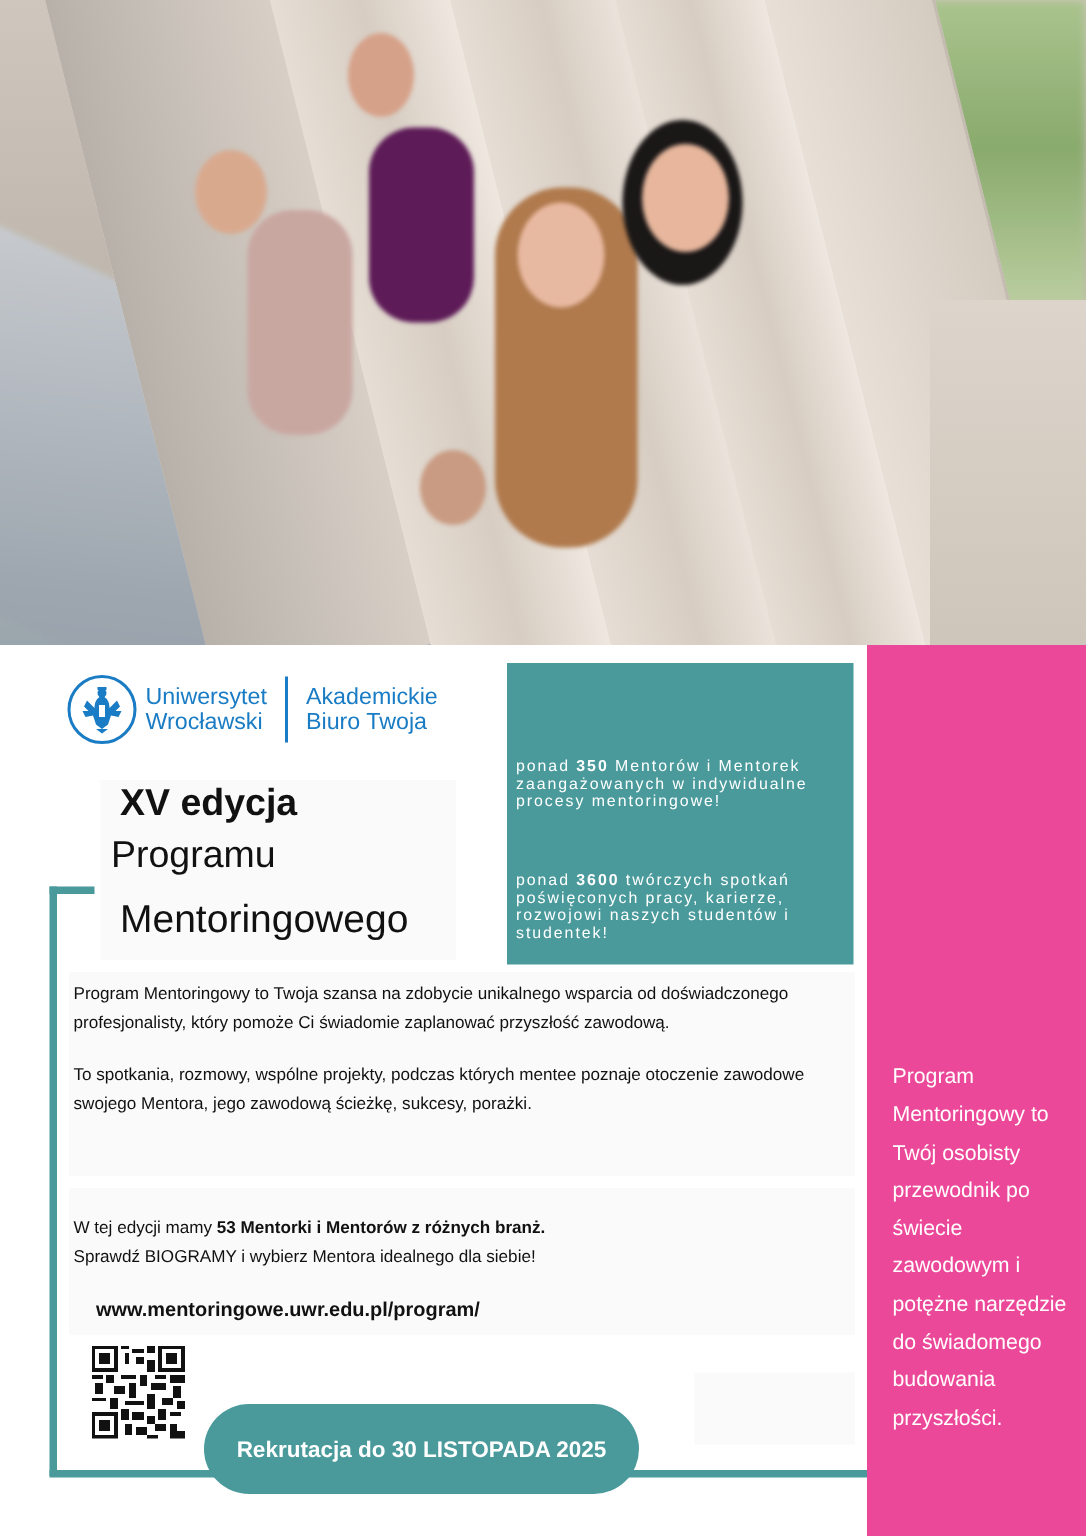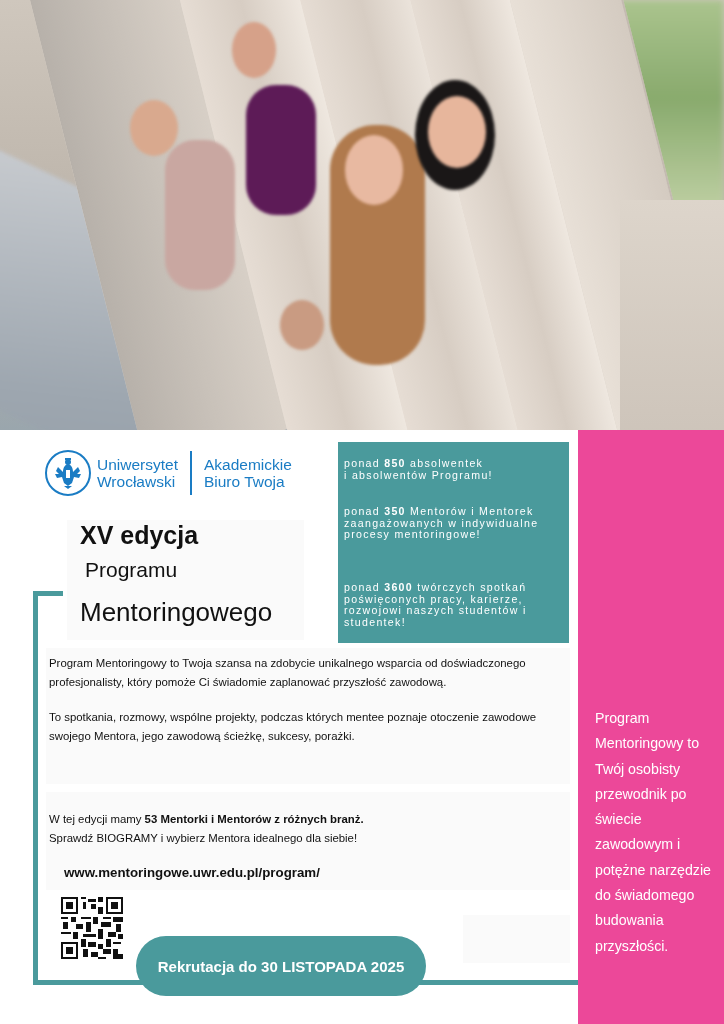--- a/index.html
+++ b/index.html
@@ -56,21 +56,21 @@
   }
   .logo .uni { margin-left: 6px; color: #1a7cc4; font-size: 15.5px; line-height: 17px; }
   .logo .sep { width: 2px; height: 44px; background: #1a7cc4; margin: 0 12px 0 12px; }
   .logo .abk { color: #1a7cc4; font-size: 15.5px; line-height: 17px; }
 
   
   .title-box {
     position: absolute; left: 67px; top: 520px; width: 237px; height: 120px; background: #fafafa;
   }
   .title-box .t1 { position: absolute; left: 13px; top: 0; font-size: 25px; font-weight: bold; line-height: 30px; }
-  .title-box .t2 { position: absolute; left: 18px; top: 35px; font-size: 21px; line-height: 30px; }
+  .title-box .t2 { position: absolute; left: 7px; top: 35px; font-size: 25px; line-height: 30px; }
   .title-box .t3 { position: absolute; left: 13px; top: 77px; font-size: 26px; line-height: 30px; }
 
   
   .stats {
     position: absolute; left: 338px; top: 442px; width: 231px; height: 201px; background: #4a9a9c;
     color: #ffffff; font-size: 10.6px; letter-spacing: 1.3px; line-height: 11.5px;
   }
   .stats .s { position: absolute; left: 6px; width: 224px; }
   .stats b { font-weight: bold; }
 
@@ -143,24 +143,20 @@
   </div>
 </div>
 
 <div class="title-box">
   <div class="t1">XV edycja</div>
   <div class="t2">Programu</div>
   <div class="t3">Mentoringowego</div>
 </div>
 
 <div class="stats">
-  <div class="s" style="top:16px;">
-    <span>ponad </span><b>850</b><span> absolwentek</span><br>
-    <span>i absolwentów Programu!</span>
-  </div>
   <div class="s" style="top:64px;">
     <span>ponad </span><b>350</b><span> Mentorów i Mentorek</span><br>
     <span>zaangażowanych w indywidualne procesy mentoringowe!</span>
   </div>
   <div class="s" style="top:140px;">
     <span>ponad </span><b>3600</b><span> twórczych  spotkań</span><br>
     <span>poświęconych pracy, karierze, rozwojowi naszych studentów i studentek!</span>
   </div>
 </div>
 

